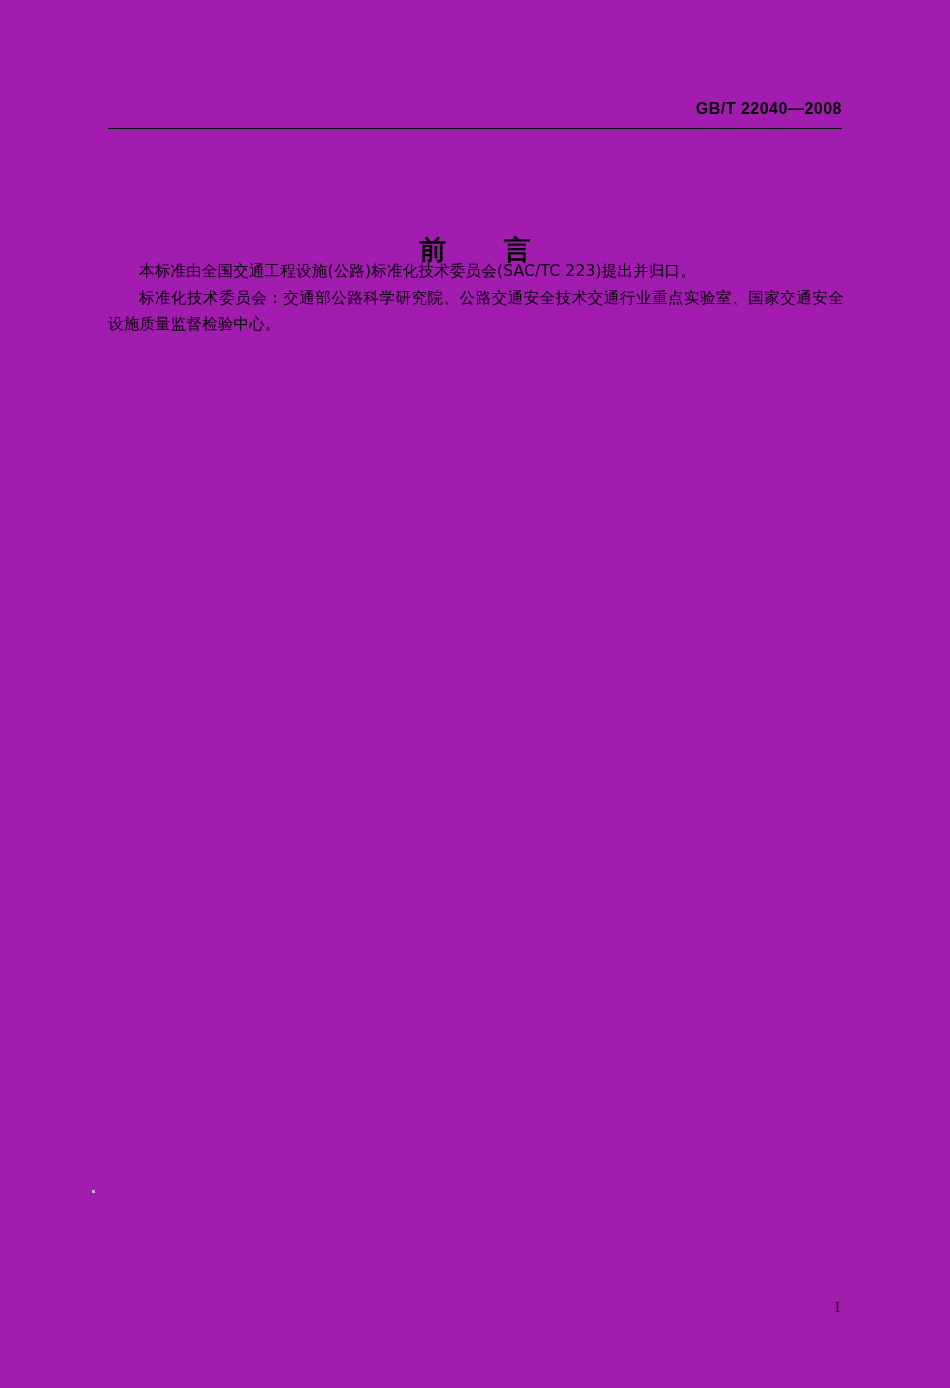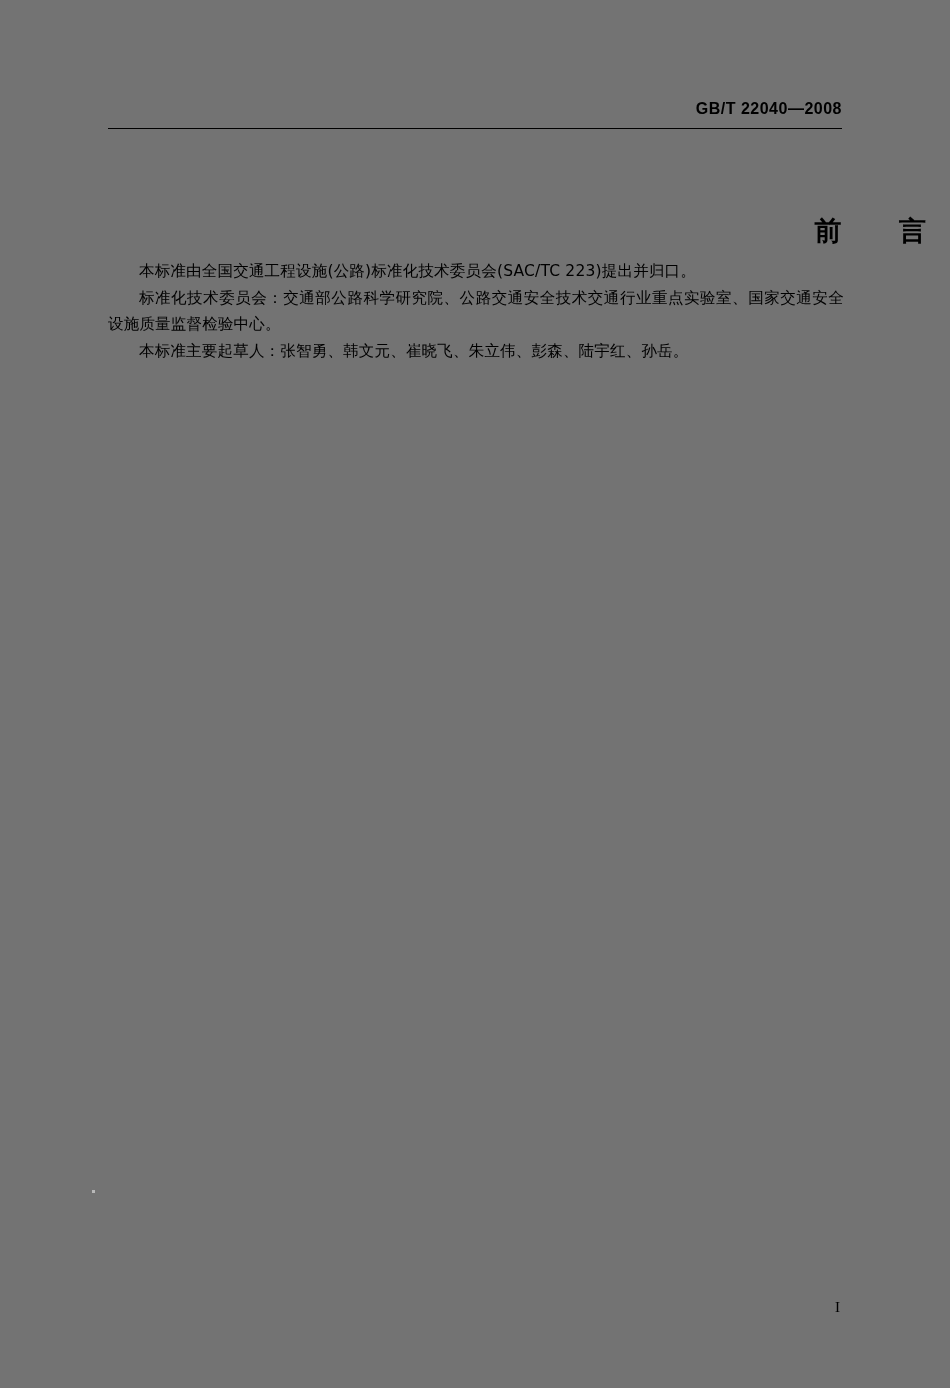--- a/index.html
+++ b/index.html
@@ -11,21 +11,21 @@
     width: 950px;
     height: 1388px;
     position: relative;
     font-family: "Liberation Serif", "DejaVu Serif", serif;
     color: #000000;
     overflow: hidden;
   }
   .page {
     position: absolute;
     inset: 0;
-    background: #737373;
+    background: #a21caf;
   }
   
   .std-number {
     position: absolute;
     top: 100px;
     right: 108px;
     font-family: "Liberation Sans", "DejaVu Sans", sans-serif;
     font-size: 16px;
     font-weight: bold;
     letter-spacing: 0.5px;
@@ -35,24 +35,24 @@
     position: absolute;
     top: 128px;
     left: 108px;
     right: 108px;
     height: 1px;
     background: #000000;
   }
   
   .doc-title {
     position: absolute;
-    top: 177px;
+    top: 196px;
     left: 0;
     width: 950px;
-    text-align: right;
+    text-align: center;
     font-family: "DejaVu Sans", "Liberation Sans", sans-serif;
     font-size: 27px;
     font-weight: bold;
     letter-spacing: 24px;
     text-indent: 24px;
     margin-top: 36px;
   }
   
   .body-block {
     position: absolute;
@@ -105,21 +105,20 @@
 
   <div class="std-number">GB/T 22040—2008</div>
 
   <div class="header-rule"></div>
 
   <h1 class="doc-title">前    言</h1>
 
   <div class="body-block">
     <p class="para">本标准由全国交通工程设施(公路)标准化技术委员会(SAC/TC 223)提出并归口。</p>
     <p class="para">标准化技术委员会：交通部公路科学研究院、公路交通安全技术交通行业重点实验室、国家交通安全设施质量监督检验中心。</p>
-    <p class="para">本标准主要起草人：张智勇、韩文元、崔晓飞、朱立伟、彭森、陆宇红、孙岳。</p>
   </div>
 
   <div class="speck"></div>
 
   <div class="footer-rule"></div>
 
   <div class="page-number">I</div>
 
 </div>
 

